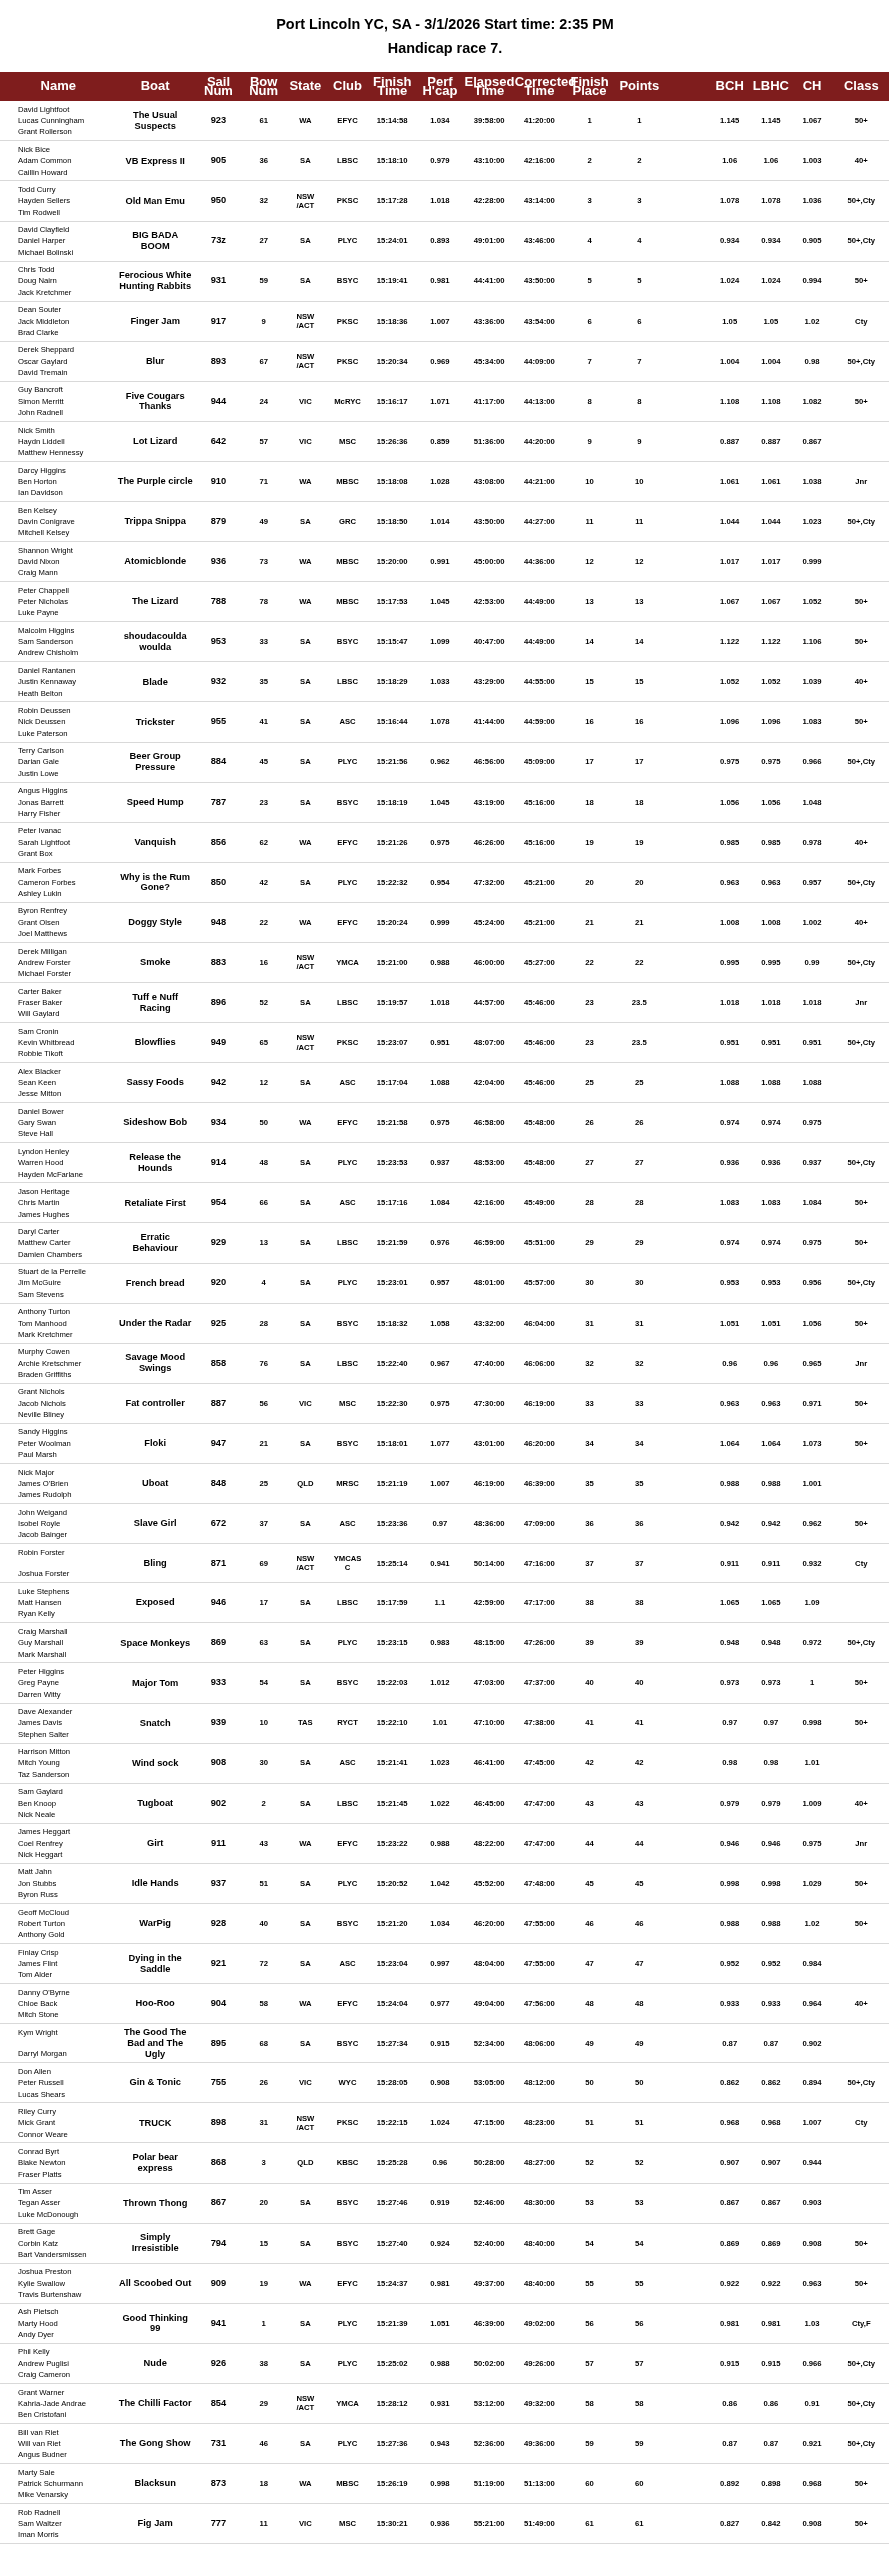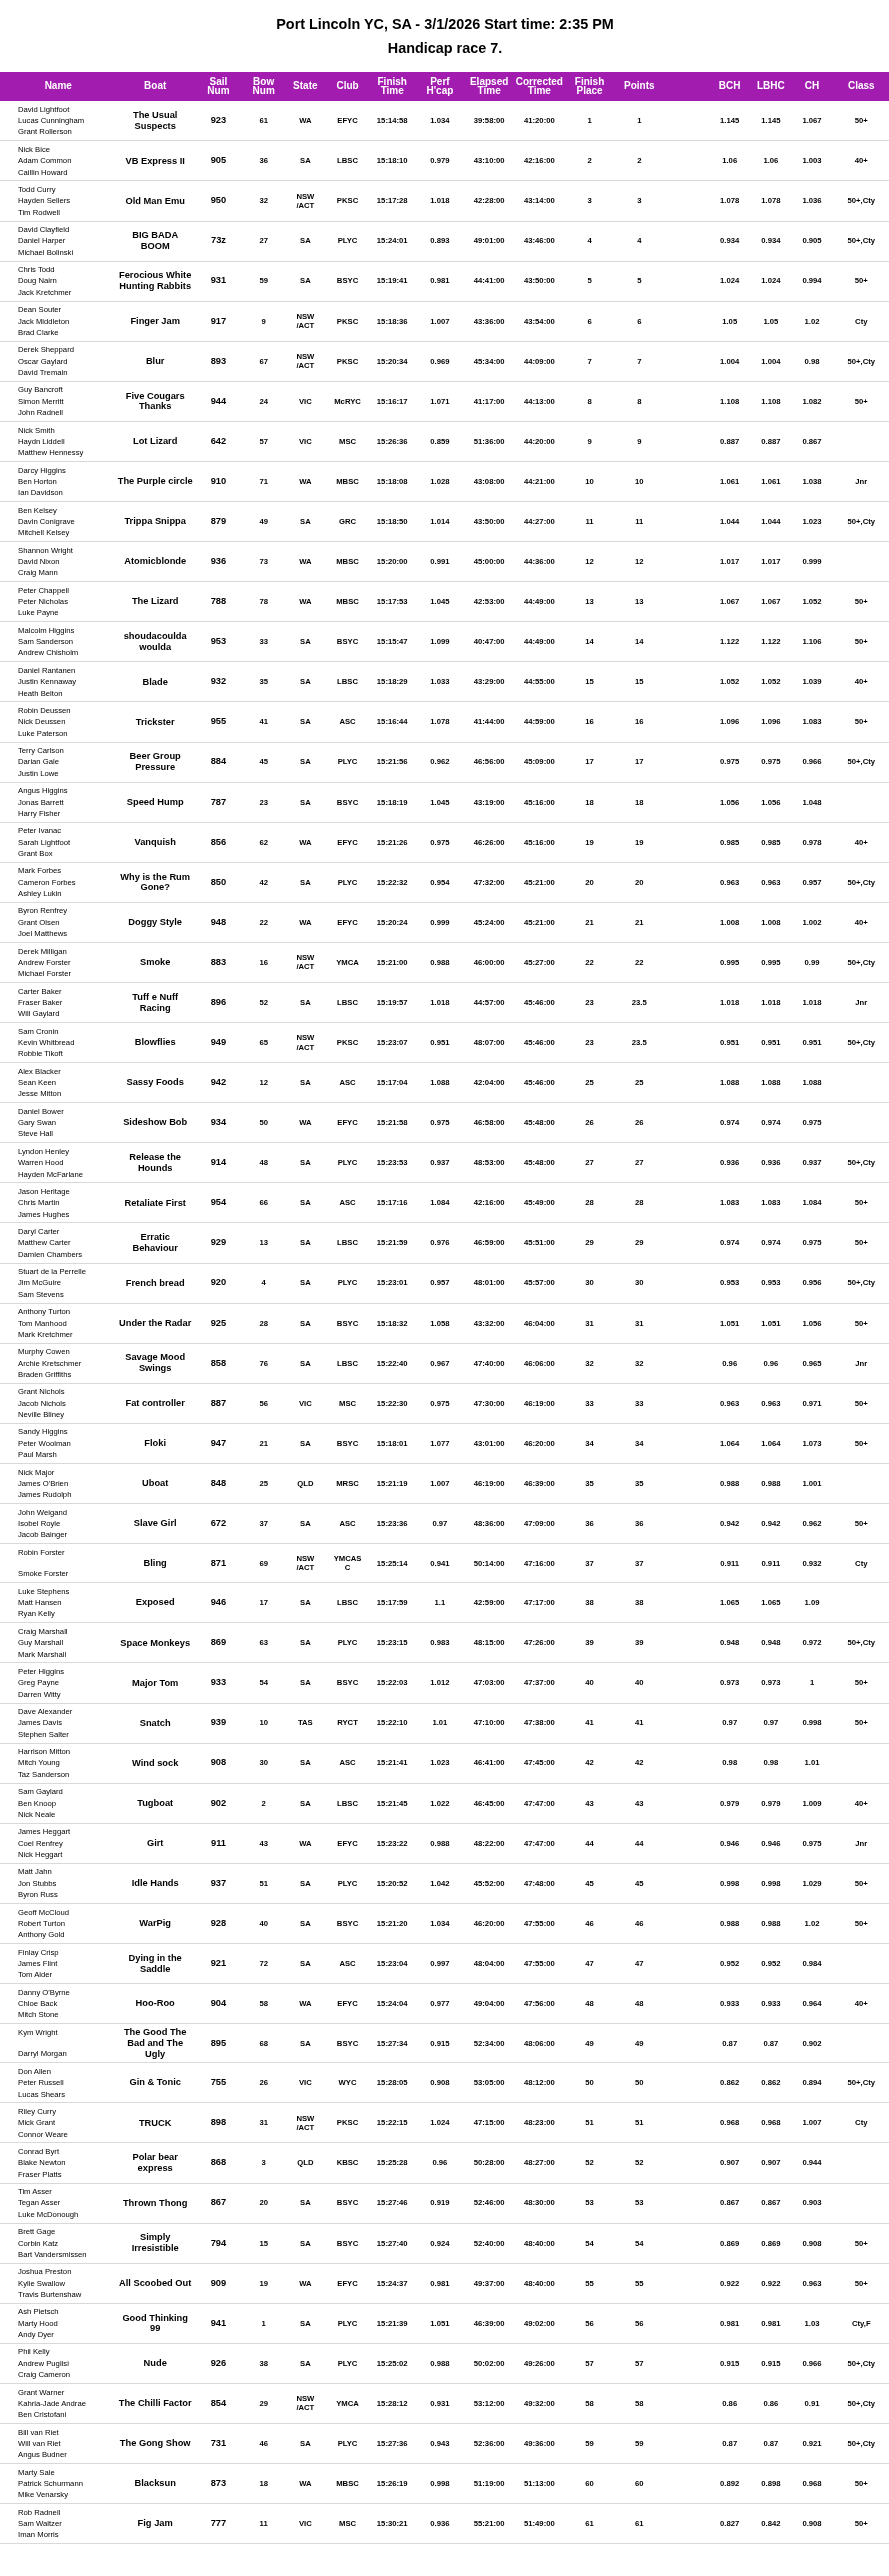--- a/index.html
+++ b/index.html
@@ -1,20 +1,20 @@
 <!DOCTYPE html>
 <html style="font-size:8.2px"><head>
 <meta charset="utf-8">
 <style>
   html,body{margin:0;padding:0;background:#ffffff;color:#000;}
   body{width:890px;font-family:"Liberation Sans", sans-serif;}
   .titles{text-align:center;padding-top:15.5px;padding-bottom:7.2px;}
   .titles div{font-weight:bold;font-size:14.4px;margin:0 0 8.8px 0;}
   table{width:890px;table-layout:fixed;border-collapse:collapse;}
-  thead th{background:#a21caf;color:#fff;font-size:10px;font-weight:bold;text-align:center;
+  thead th{background:#7f1d1d;color:#fff;font-size:13px;font-weight:bold;text-align:center;
            vertical-align:middle;height:27px;line-height:8.8px;white-space:pre-line;padding:1px 0.5px;}
   tbody td{border-bottom:1px solid #d9d9d9;text-align:center;vertical-align:middle;
            font-size:7.7px;font-weight:bold;white-space:pre-line;line-height:9.3px;padding:2.6px 1px;}
   td.c-name{text-align:left;padding-left:18px;font-weight:normal;}
   .crew-stack{display:flex;flex-direction:column;justify-content:space-between;min-height:33px;}
   .crew-line{line-height:11.3px;white-space:nowrap;font-size:7.7px;}
   td.c-boat{font-size:9.3px;line-height:10.8px;font-weight:bold;}
   td.c-sail{font-size:9.3px;}
 </style>
 </head>
@@ -793,21 +793,21 @@
     <td>36</td>
     <td>36</td>
     <td></td>
     <td>0.942</td>
     <td>0.942</td>
     <td>0.962</td>
     <td>50+</td>
   </tr>
 
   <tr>
-    <td class="c-name"><div class="crew-stack"><div class="crew-line">Robin Forster</div><div class="crew-line">Smoke Forster</div></div></td>
+    <td class="c-name"><div class="crew-stack"><div class="crew-line">Robin Forster</div><div class="crew-line">Joshua Forster</div></div></td>
     <td class="c-boat">Bling</td>
     <td class="c-sail">871</td>
     <td>69</td>
     <td>NSW
 /ACT</td>
     <td>YMCAS
 C</td>
     <td>15:25:14</td>
     <td>0.941</td>
     <td>50:14:00</td>

